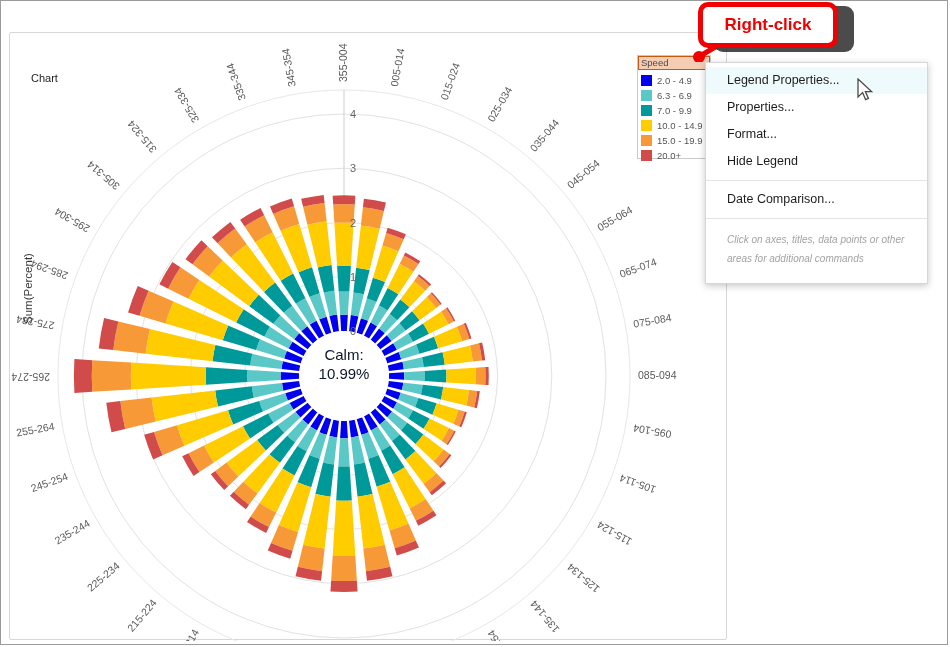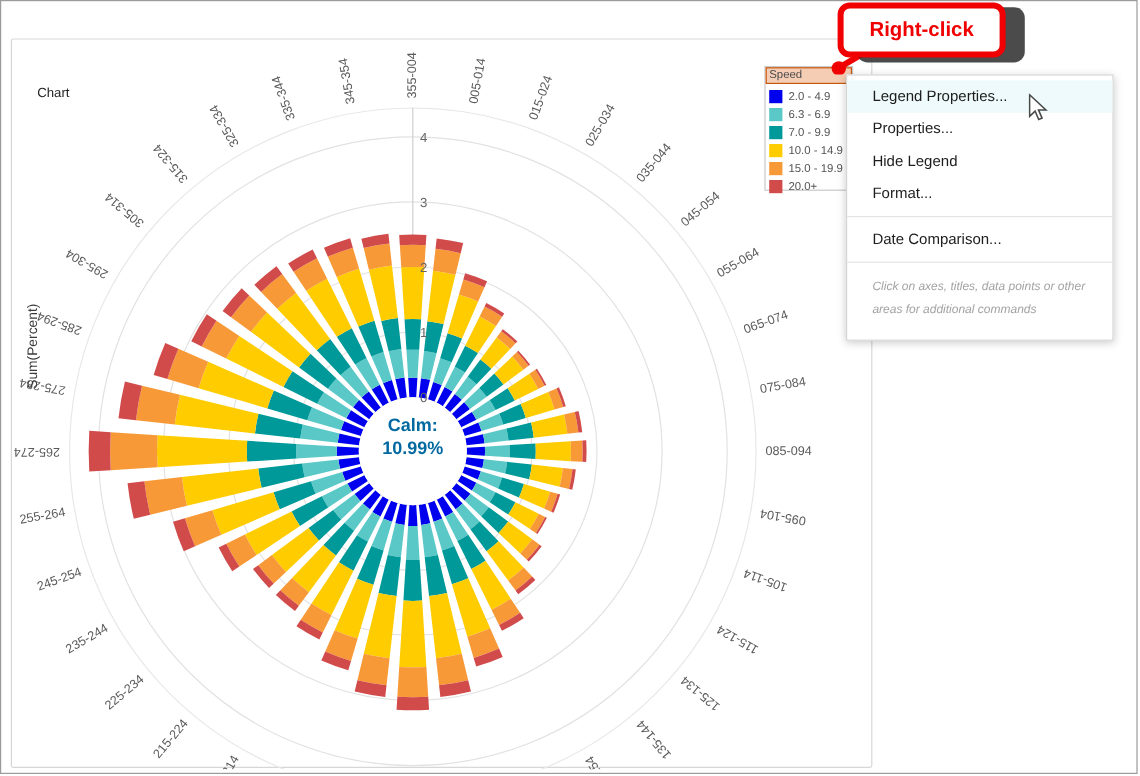--- a/index.html
+++ b/index.html
@@ -36,21 +36,21 @@
   .ytitle span{display:block;transform:translate(-62px,14px);}
 
   
   .polar{
     position:absolute;left:0px;top:0px;width:718px;height:608px;
   }
   .polar svg{display:block;}
 
   .calm-label{
     position:absolute;left:284px;top:312px;width:100px;text-align:center;
-    font-size:15px;font-weight:bold;color:#0369a1;line-height:19px;
+    font-size:15px;font-weight:normal;color:#0f172a;line-height:19px;
     pointer-events:none;
   }
 
   
   .legend-box{
     position:absolute;left:637px;top:55px;width:74px;height:104px;
     background:#fff;border:1px solid #c9c9c9;box-sizing:border-box;
     z-index:30;
   }
   .legend-head{
@@ -419,22 +419,22 @@
           <div class="legend-swatch" style="background: rgb(209, 75, 75);"></div>
           <div class="legend-text">20.0+</div>
         </div>
       </div>
   </div>
 
   <div class="ctx-menu">
     <div id="ctx-group-1">
         <div class="ctx-item hl first">Legend Properties...</div>
         <div class="ctx-item">Properties...</div>
+        <div class="ctx-item">Format...</div>
         <div class="ctx-item">Hide Legend</div>
-        <div class="ctx-item">Format...</div>
       </div>
     <div class="ctx-sep"></div>
     <div id="ctx-group-2">
         <div class="ctx-item">Date Comparison...</div>
       </div>
     <div class="ctx-sep"></div>
     <div class="ctx-note">Click on axes, titles, data points or other areas for additional commands</div>
   </div>
 
   <div class="cursor">

